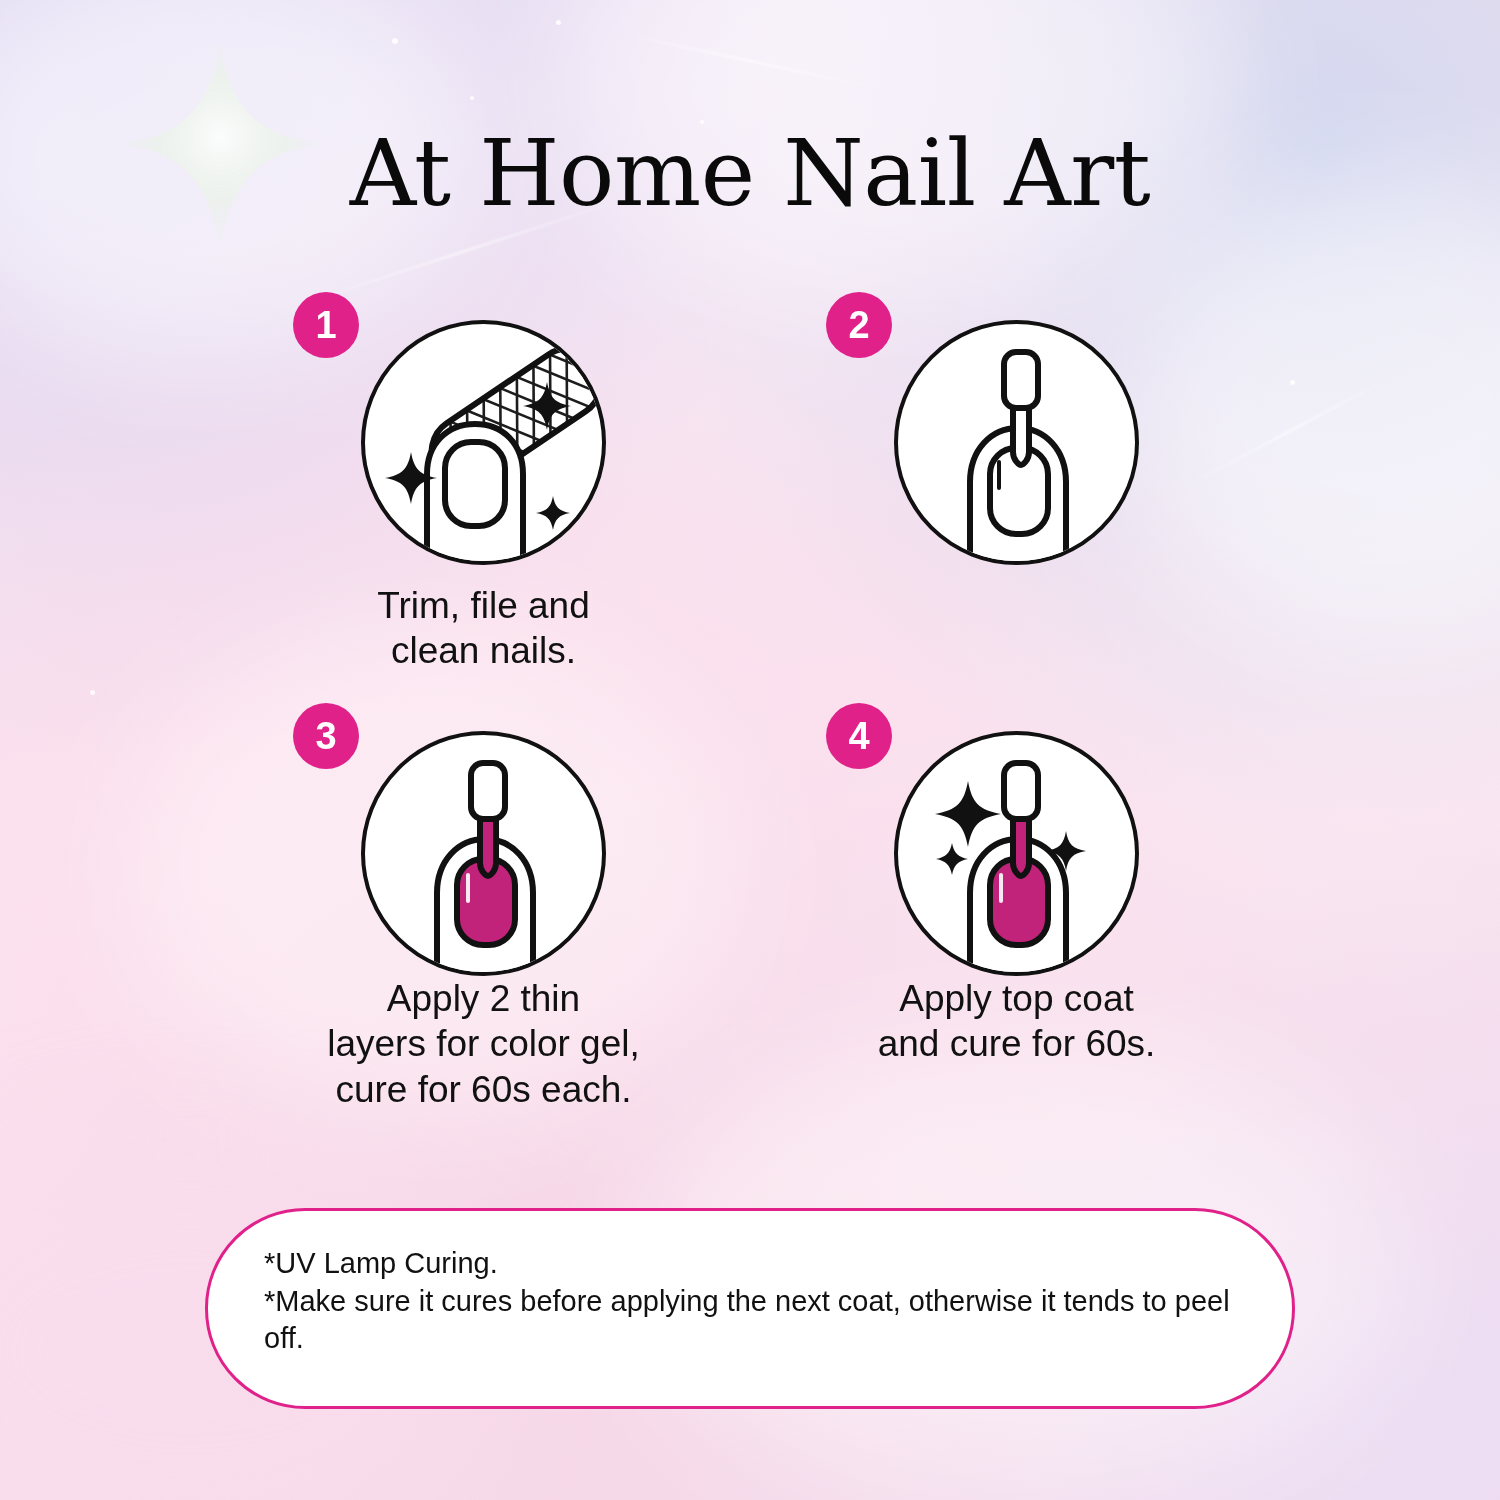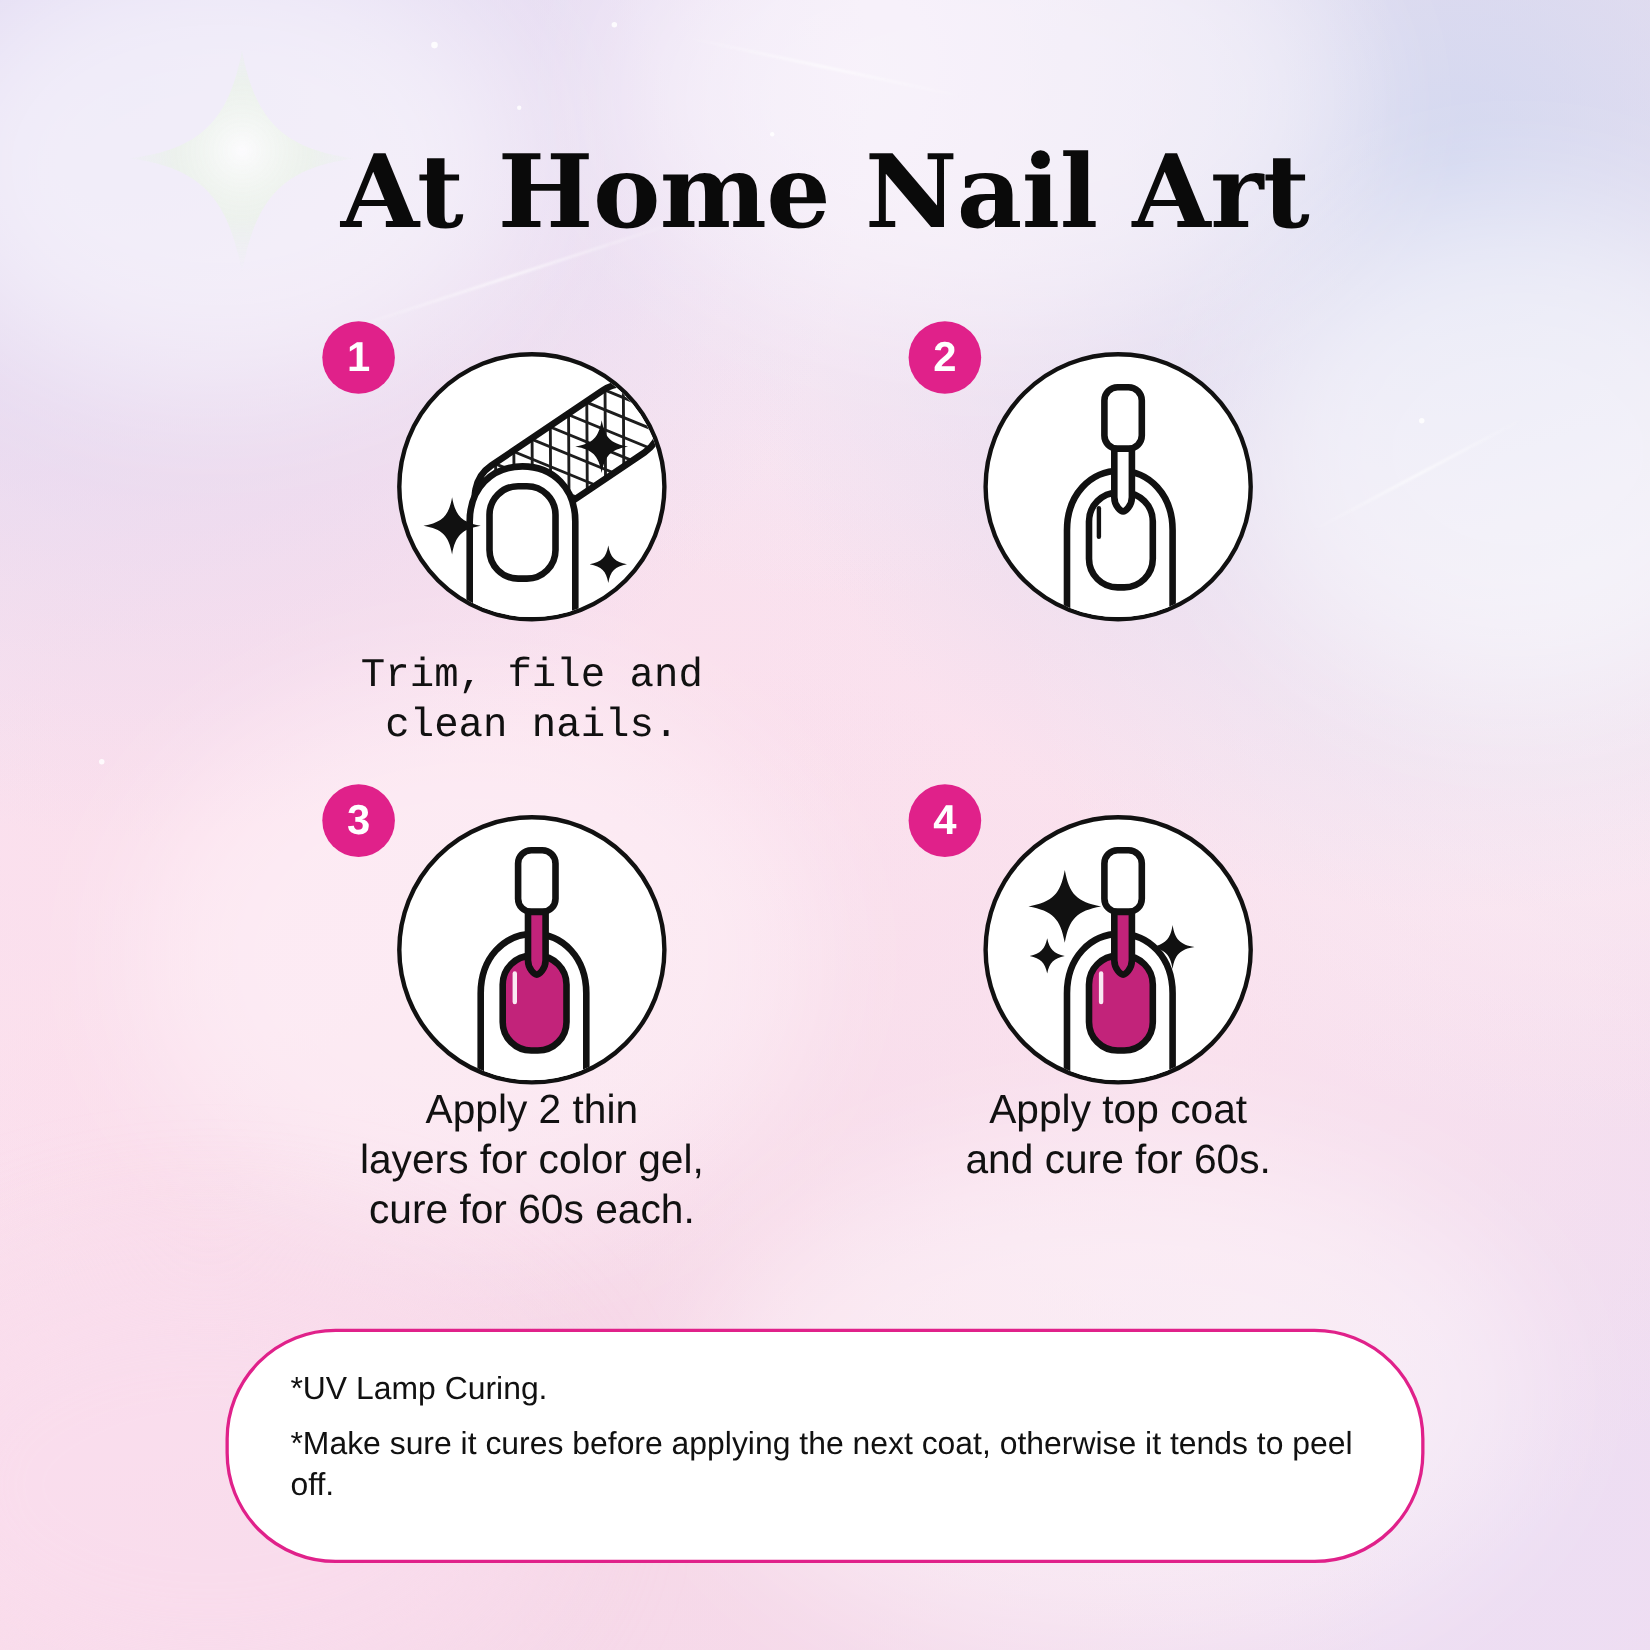--- a/index.html
+++ b/index.html
@@ -64,21 +64,21 @@
     filter: blur(0.4px);
   }
 
   .title {
     position: absolute;
     left: 0;
     right: 0;
     top: 128px;
     text-align: center;
     font-family: "DejaVu Serif", "Liberation Serif", serif;
-    font-weight: 700;
+    font-weight: 400;
     font-size: 92px;
     letter-spacing: -0.5px;
     color: #0a0a0a;
     line-height: 1;
   }
 
   .steps {
     position: absolute;
     left: 250px;
     top: 320px;
@@ -130,37 +130,36 @@
     font-family: "Liberation Sans", sans-serif;
     z-index: 3;
   }
   .caption {
     text-align: center;
     font-size: 37px;
     line-height: 1.22;
     color: #111111;
     white-space: pre-line;
   }
-  .step-2 .caption, .step-1 .caption { margin-top: 28px; font-family: Liberation Mono, monospace; }
+  .step-2 .caption, .step-1 .caption { margin-top: 18px; }
 
   .notes {
     position: absolute;
     left: 205px;
     top: 1208px;
     width: 1090px;
     min-height: 196px;
     background: #ffffff;
     border: 3px solid #e0218a;
     border-radius: 100px;
     box-sizing: border-box;
     padding: 34px 56px 48px 56px;
     display: flex;
     flex-direction: column;
     justify-content: center;
-    gap: 12px;
   }
   .note-line {
     font-size: 29px;
     line-height: 1.3;
     color: #111111;
   }
 </style>
 </head>
 <body>
 

